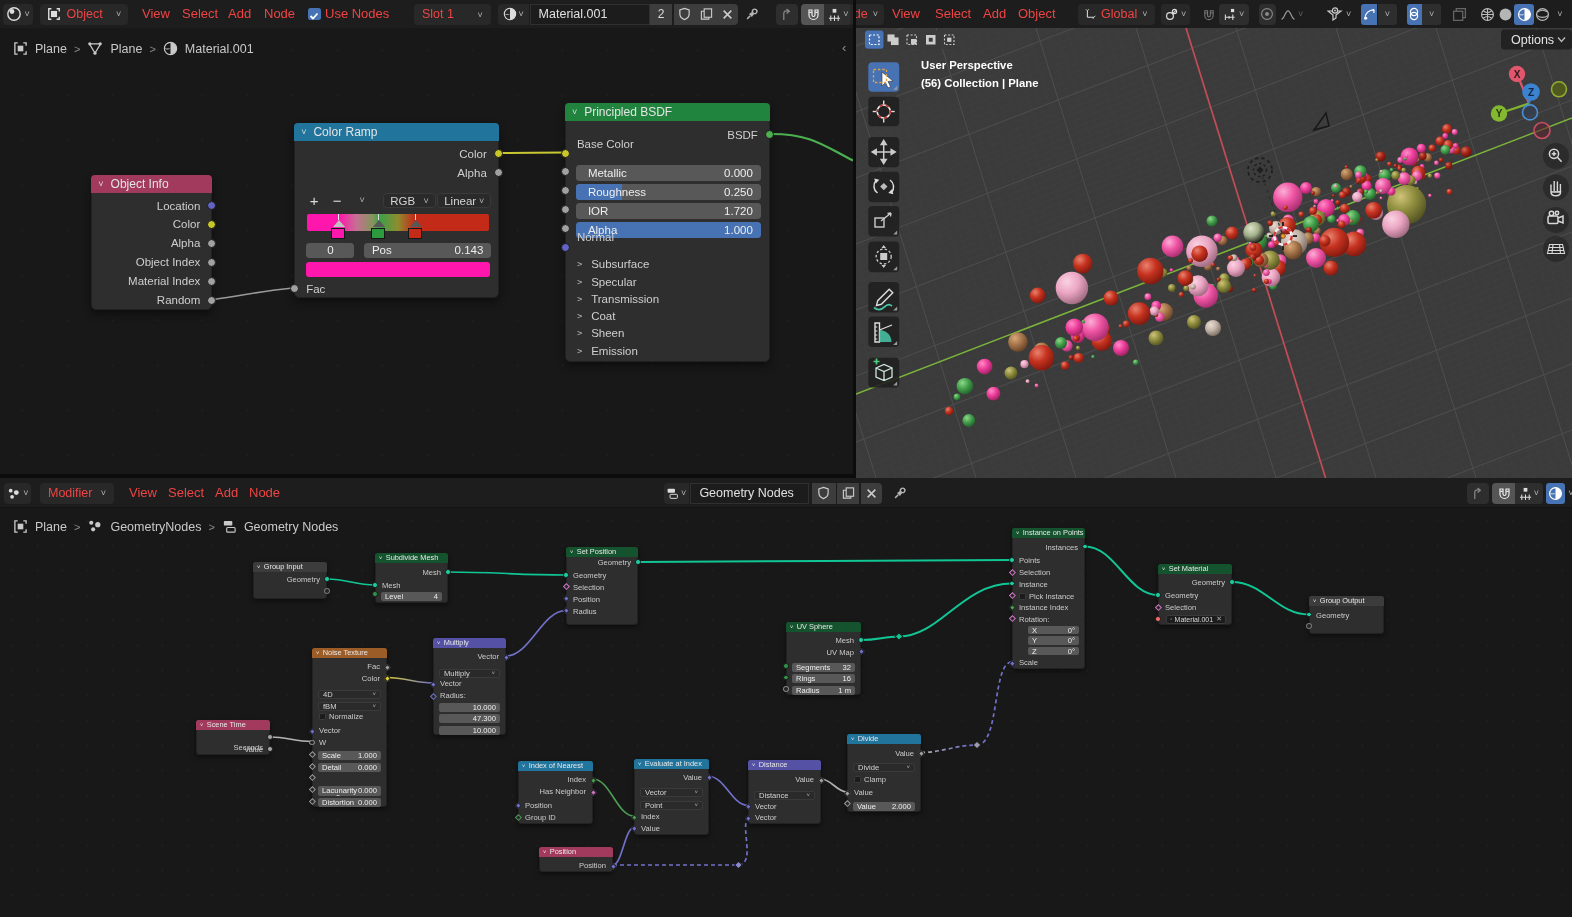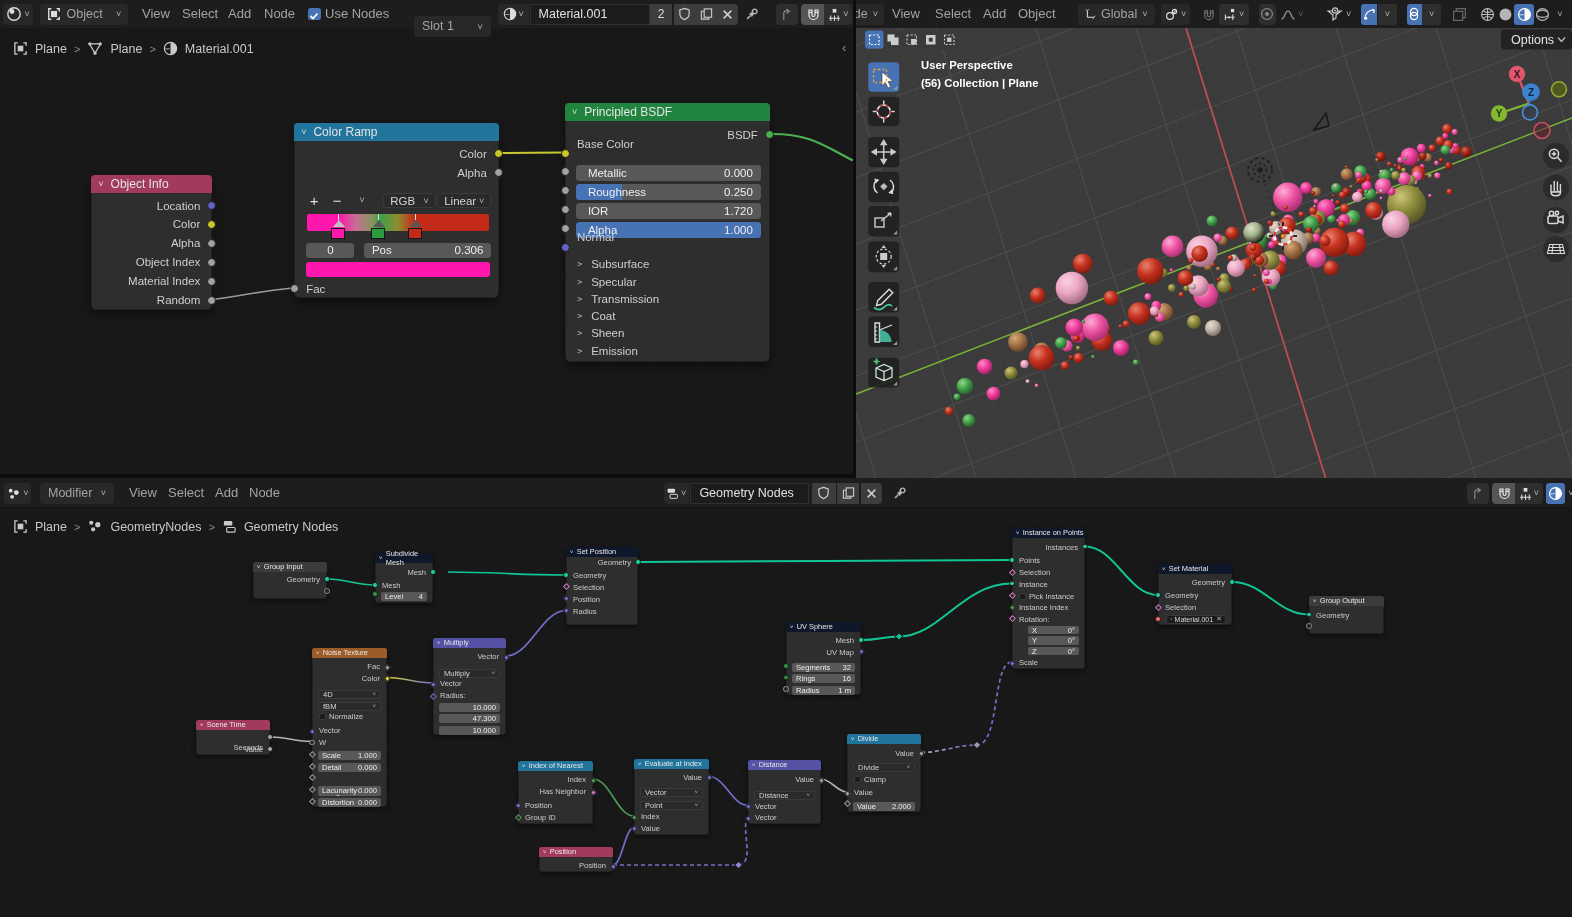--- a/index.html
+++ b/index.html
@@ -1,21 +1,21 @@
 <!DOCTYPE html>
 <html><head><meta charset="utf-8"><style>
 *{margin:0;padding:0;box-sizing:border-box}
 html,body{width:1572px;height:917px;overflow:hidden;background:#111;font-family:"Liberation Sans",sans-serif}
 .abs{position:absolute}
 #stage{position:relative;width:1572px;height:917px;background:#0e0e0e}
 
 #shader{left:0;top:0;width:853px;height:474px;background:#181818}
 #vp{left:856px;top:0;width:716px;height:478px;background:#1d1d1d;overflow:hidden}
 #geo{left:0;top:478px;width:1572px;height:439px;background:#181818}
-.menu{color:#a3a3a3;font-size:13px;line-height:28px}
+.menu{color:#ef4444;font-size:13px;line-height:28px}
 .btn{background:#282828;border-radius:4px}
 .btn2{background:#2e2e2e;border-radius:4px}
 .carat{color:#b8b8b8;font-size:9px}
 .crumb{color:#c9c9c9;font-size:12.5px}
 .crumbsep{color:#8a8a8a;font-size:11px}
 
 .dots1{background-image:radial-gradient(#1d1d1d 1.2px,transparent 1.3px);background-size:45px 45px}
 .dots2{background-image:radial-gradient(#1d1d1d 1px,transparent 1.1px);background-size:25px 25px}
 
 .n1{position:absolute;background:#2e2e2e;border-radius:5px;box-shadow:0 4px 9px rgba(0,0,0,.45);font-size:11.5px;color:#cfcfcf;border:1px solid #212121}
@@ -35,21 +35,21 @@
 .n2 .chev{font-size:5.5px;margin-right:3.5px;color:#eee}
 .r2{height:11.6px;display:flex;align-items:center;padding:0 6px;position:relative}
 .r2.out{justify-content:flex-end}
 .slider2{height:8.8px;background:#585858;border-radius:2px;margin:1.4px 5px;display:flex;align-items:center;justify-content:space-between;padding:0 4px;color:#eee;position:relative;overflow:hidden}
 .drop2{height:9px;background:#2a2a2a;border:1px solid #3a3a3a;border-radius:2px;color:#d5d5d5;display:flex;align-items:center;justify-content:space-between;padding:0 4px;margin:1.2px 5px}
 .sk2{position:absolute;width:5.6px;height:5.6px;border-radius:50%;border:1px solid #191919;z-index:5}
 .skd2{position:absolute;width:4.8px;height:4.8px;border:1px solid #191919;transform:rotate(45deg);z-index:5}
 .cb2{width:7px;height:7px;background:#1c1c1c;border:1px solid #3c3c3c;border-radius:1.5px;margin-right:3px}
 
 .ar{position:absolute;left:0;right:0}
-.hIn{background:#a23a5e}.hGeo{background:#0f172a}.hTex{background:#9c5c28}.hVec{background:#5551a5}.hCnv{background:#21749c}.hShd{background:#21843e}.hGrp{background:#3c3c3c}
+.hIn{background:#a23a5e}.hGeo{background:#14532d}.hTex{background:#9c5c28}.hVec{background:#5551a5}.hCnv{background:#21749c}.hShd{background:#21843e}.hGrp{background:#3c3c3c}
 svg.lay{position:absolute;left:0;top:0}
 svg text{font-family:"Liberation Sans",sans-serif}
 </style></head>
 <body>
 <div id="stage">
 
   <div id="shader" class="abs">
     <div class="abs dots1" style="left:0;top:28px;width:853px;height:446px"></div>
     <svg class="lay" width="853" height="474" style="z-index:4">
       <path d="M 213.5 299.5 C 245 295,262 291,292.5 288" stroke="#9a9a9a" stroke-width="1.6" fill="none"></path>
@@ -124,21 +124,21 @@
       <div class="abs" style="left:77.8px;top:96.3px;width:0;height:0;border-left:6px solid transparent;border-right:6px solid transparent;border-bottom:7.5px solid #585858"></div>
       <div class="abs" style="left:76.3px;top:103.8px;width:14px;height:11.5px;background:#2b9b3e;border:1.5px solid #161616"></div>
       <div class="abs" style="left:114.6px;top:96.3px;width:0;height:0;border-left:6px solid transparent;border-right:6px solid transparent;border-bottom:7.5px solid #585858"></div>
       <div class="abs" style="left:113.1px;top:103.8px;width:14px;height:11.5px;background:#c32b18;border:1.5px solid #161616"></div>
       <div class="ar" style="top:119px;height:15.2px">
         <div class="slider" style="position:absolute;left:11.2px;width:48px;height:15.2px;margin:0;justify-content:center">
             <span>0</span>
           </div>
         <div class="slider" style="position:absolute;left:68.7px;width:127.5px;height:15.2px;margin:0">
             <span>Pos</span>
-            <span>0.306</span>
+            <span>0.143</span>
           </div>
       </div>
       <div class="ar" style="left:11.2px;top:138.3px;width:184px;height:14.5px;background:#ff16ac;border-radius:3px"></div>
       <div class="r1 ar" style="top:155.5px">Fac</div>
       <i class="sk" style="right:-5px;top:25.6px;background:#c7c729"></i>
       <i class="sk" style="right:-5px;top:44.5px;background:#a1a1a1"></i>
       <i class="sk" style="left:-5px;top:160.5px;background:#a1a1a1"></i>
     </div>
 
     <div class="n1" style="left:564.9px;top:103.3px;width:205px;height:258.8px">
@@ -988,21 +988,21 @@
       <span class="crumb">Geometry Nodes</span>
     </div>
 
     <div class="n2" style="left:253px;top:84px;width:74px;height:37px">
       <div class="nh hGrp"><span class="chev">˅</span>Group Input</div>
       <div class="r2 out ar" style="top:11.2px">Geometry</div>
       <i class="sk2" style="right:-4px;top:13.2px;background:#1ccb9f"></i>
       <i class="sk2" style="right:-4px;top:25.2px;background:#262626;border-color:#888"></i>
     </div>
 
-    <div class="n2" style="left:375px;top:75px;width:58px;height:50px">
+    <div class="n2" style="left:375px;top:75px;width:73px;height:50px">
       <div class="nh hGeo"><span class="chev">˅</span>Subdivide Mesh</div>
       <div class="r2 out ar" style="top:13.2px">Mesh</div>
       <div class="r2 ar" style="top:26.2px">Mesh</div>
       <div class="slider2 ar" style="top:36.5px">
           <span>Level</span>
           <span>4</span>
         </div>
       <i class="sk2" style="right:-4px;top:15.2px;background:#1ccb9f"></i>
       <i class="sk2" style="left:-4px;top:28.2px;background:#1ccb9f"></i>
       <i class="sk2" style="left:-4px;top:37.1px;background:#2d9247"></i>
@@ -1267,21 +1267,21 @@
         <span class="carat">˅</span>
     </div>
     <span class="abs menu" style="left:142px;top:0">View</span>
     <span class="abs menu" style="left:182px;top:0">Select</span>
     <span class="abs menu" style="left:228px;top:0">Add</span>
     <span class="abs menu" style="left:264px;top:0">Node</span>
     <div class="abs" style="left:308px;top:7.5px;width:12.5px;height:12.5px;background:#4772b3;border-radius:2.5px"><svg width="12" height="12" viewBox="0 0 12 12">
           <path d="M2.5 6l2.5 2.5 4.5-5" stroke="#fff" stroke-width="1.8" fill="none"></path>
         </svg></div>
     <span class="abs menu" style="left:325px;top:0">Use Nodes</span>
-    <div class="abs btn" style="left:414px;top:16px;width:76.7px;height:21px;display:flex;align-items:center;padding:0 8px">
+    <div class="abs btn" style="left:414px;top:4px;width:76.7px;height:21px;display:flex;align-items:center;padding:0 8px">
         <span class="menu" style="font-size:12.5px;line-height:21px;flex:1">Slot 1</span>
         <span class="carat">˅</span>
       </div>
     <div class="abs btn" style="left:497.5px;top:3.5px;width:31.3px;height:21px;border-radius:4px 0 0 4px;display:flex;align-items:center;justify-content:center;gap:2px">
       <svg width="14" height="14" viewBox="0 0 16 16">
           <circle cx="8" cy="8" r="6.5" fill="none" stroke="#ddd" stroke-width="1.2"></circle>
           <path d="M8 1.5A6.5 6.5 0 0 1 8 14.5 Z" fill="#ddd"></path>
           <path d="M8 8 A6.5 6.5 0 0 1 1.5 8 L 8 8Z" fill="#ddd"></path>
         </svg>
         <span class="carat">˅</span>

